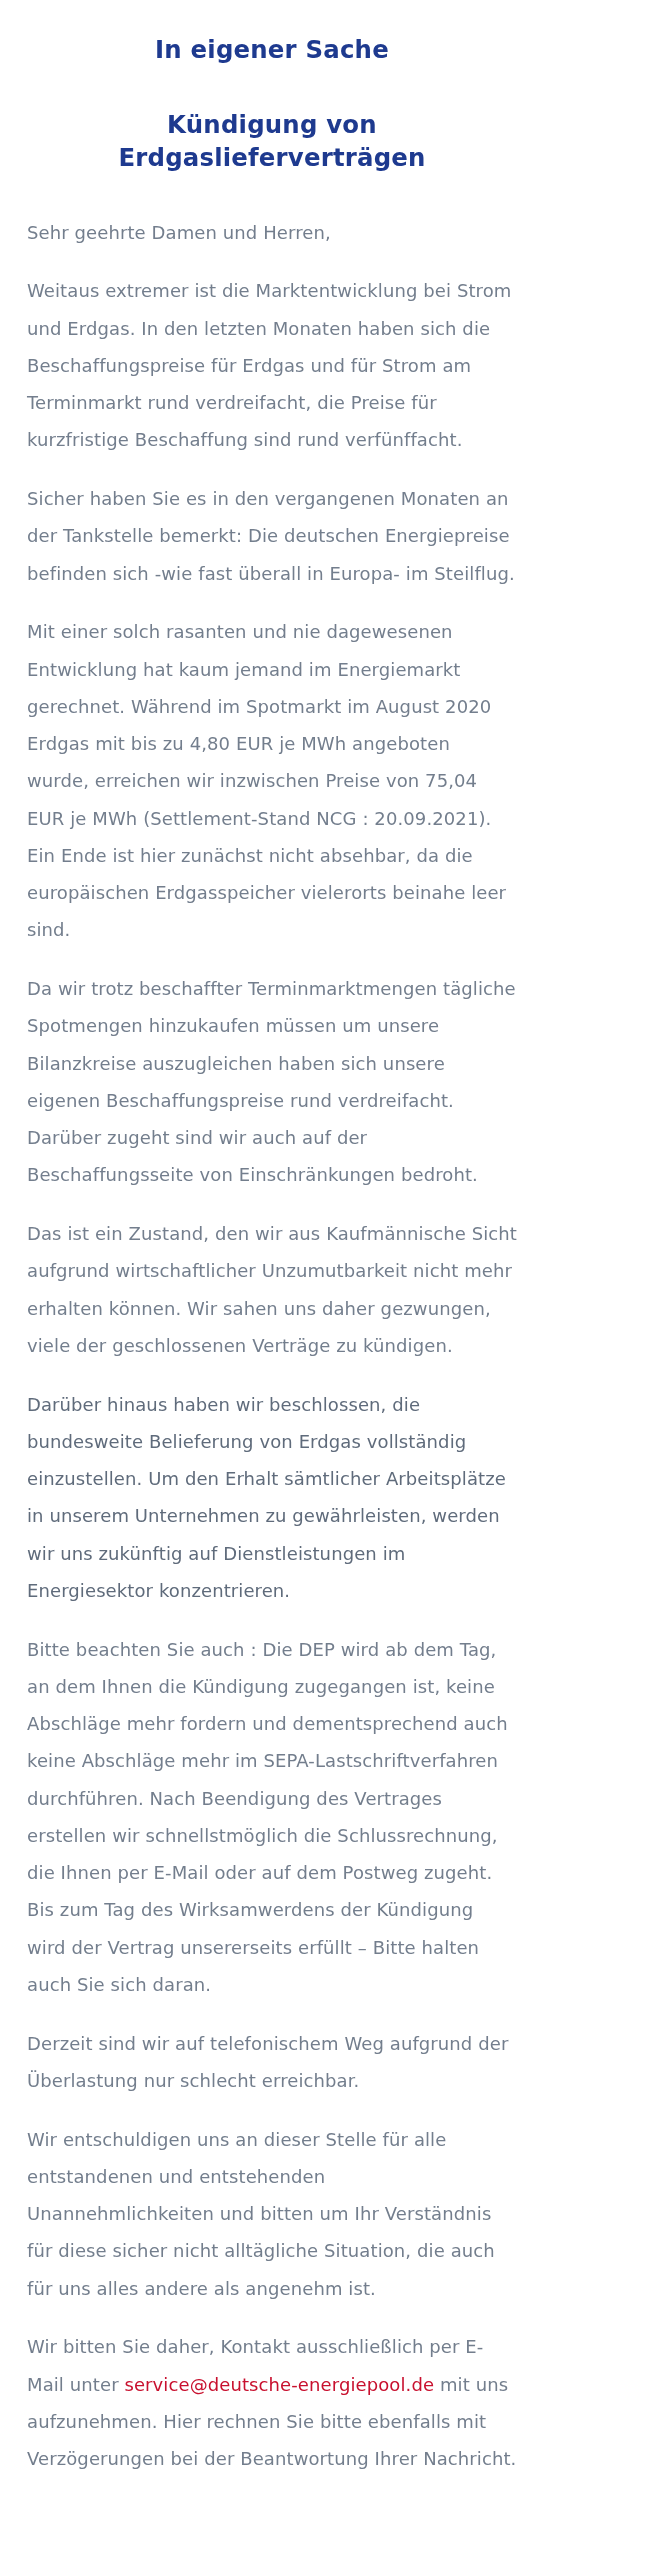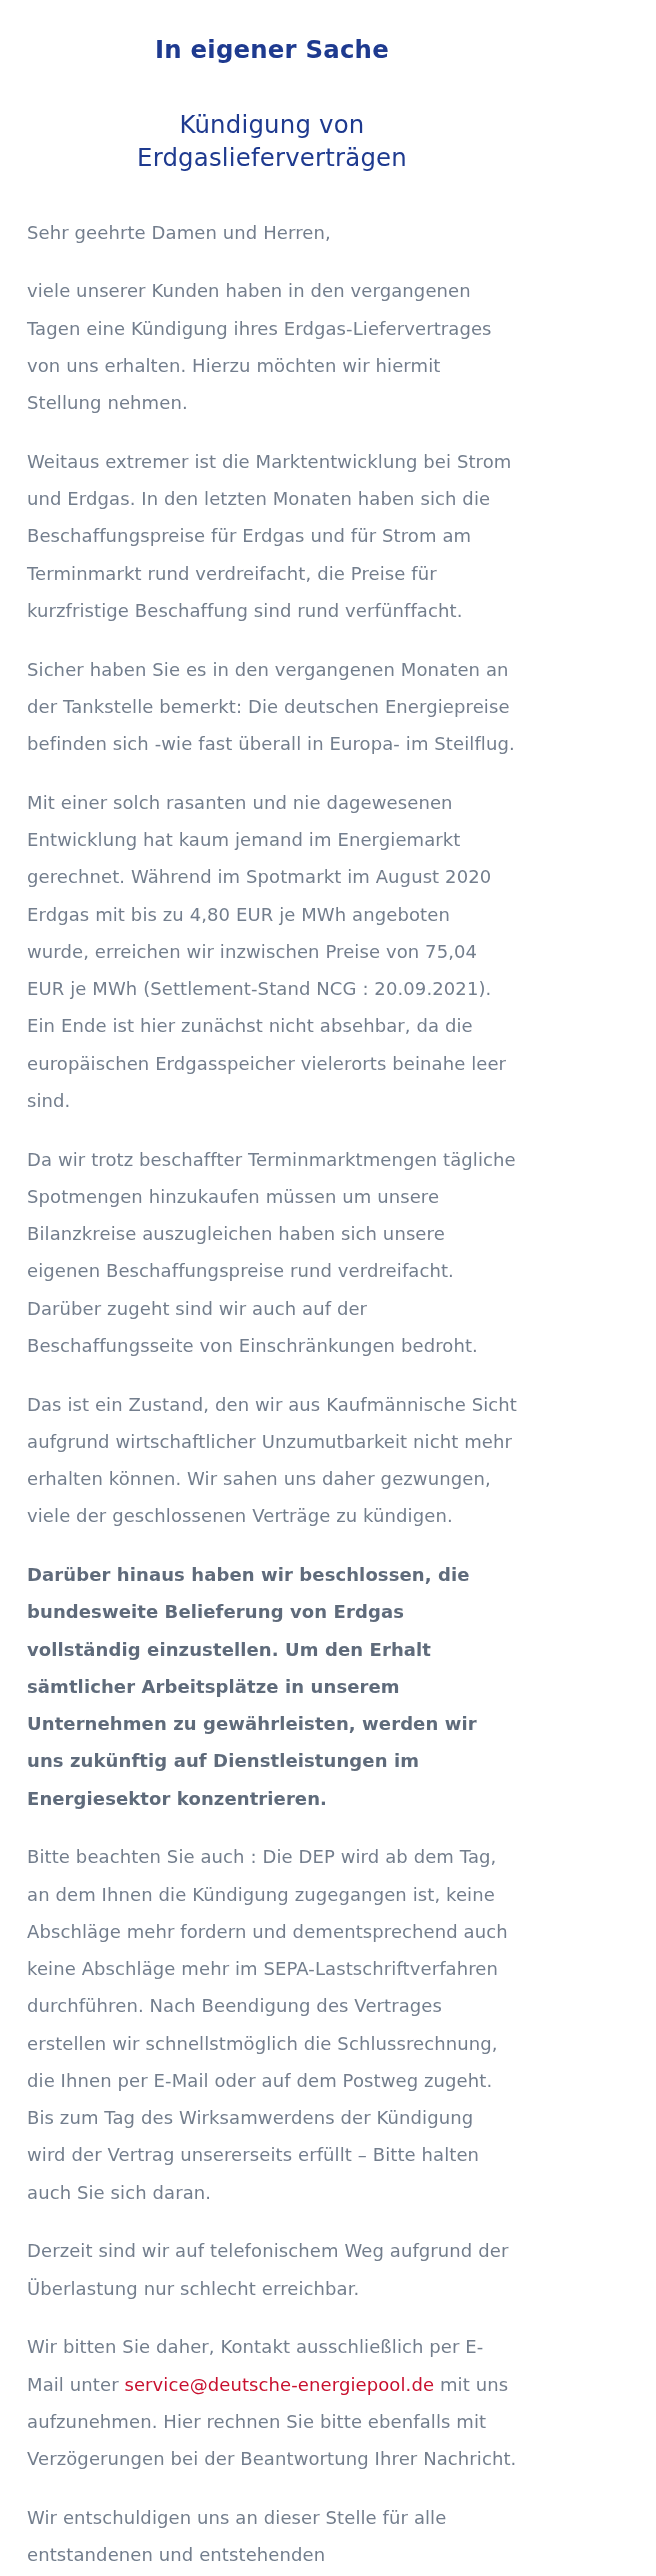--- a/index.html
+++ b/index.html
@@ -28,40 +28,40 @@
     font-size: 24.4px;
     font-weight: bold;
     letter-spacing: 0.2px;
     line-height: 1.25;
     margin: 13.7px 0 0 0;
     text-align: center;
   }
   .headline-2 {
     color: #1e3a8f;
     font-size: 24.4px;
-    font-weight: normal;
+    font-weight: bold;
     letter-spacing: 0.2px;
     line-height: 1.35;
     margin: 43px 0 0 0;
     text-align: center;
     padding: 0 68px;
   }
   .body-block {
     margin-top: 39px;
   }
   p.para {
     font-size: 18px;
     line-height: 2.07;
     margin: 0 0 21.5px 0;
     color: #737e8d;
     letter-spacing: 0.1px;
     text-align: left;
   }
   p.para.bold {
-    font-weight: bold;
+    font-weight: normal;
     color: #5f6b7b;
   }
   p.para:last-child {
     margin-bottom: 0;
   }
   a.mail-link {
     color: #c8102e;
     text-decoration: none;
   }
 </style>
@@ -70,27 +70,26 @@
 
 <div class="page">
 
   <div class="title-block">
     <h1 class="headline-1">In eigener Sache</h1>
     <h2 class="headline-2">Kündigung von Erdgaslieferverträgen</h2>
   </div>
 
   <div class="body-block">
     <p class="para">Sehr geehrte Damen und Herren,</p>
-    <p class="para">viele unserer Kunden haben in den vergangenen Tagen eine Kündigung ihres Erdgas-Liefervertrages von uns erhalten. Hierzu möchten wir hiermit Stellung nehmen.</p>
     <p class="para">Weitaus extremer ist die Marktentwicklung bei Strom und Erdgas. In den letzten Monaten haben sich die Beschaffungspreise für Erdgas und für Strom am Terminmarkt rund verdreifacht, die Preise für kurzfristige Beschaffung sind rund verfünffacht.</p>
     <p class="para">Sicher haben Sie es in den vergangenen Monaten an der Tankstelle bemerkt: Die deutschen Energiepreise befinden sich -wie fast überall in Europa- im Steilflug.</p>
     <p class="para">Mit einer solch rasanten und nie dagewesenen Entwicklung hat kaum jemand im Energiemarkt gerechnet. Während im Spotmarkt im August 2020 Erdgas mit bis zu 4,80 EUR je MWh angeboten wurde, erreichen wir inzwischen Preise von 75,04 EUR je MWh (Settlement-Stand NCG : 20.09.2021). Ein Ende ist hier zunächst nicht absehbar, da die europäischen Erdgasspeicher vielerorts beinahe leer sind.</p>
     <p class="para">Da wir trotz beschaffter Terminmarktmengen tägliche Spotmengen hinzukaufen müssen um unsere Bilanzkreise auszugleichen haben sich unsere eigenen Beschaffungspreise rund verdreifacht. Darüber zugeht sind wir auch auf der Beschaffungsseite von Einschränkungen bedroht.</p>
     <p class="para">Das ist ein Zustand, den wir aus Kaufmännische Sicht aufgrund wirtschaftlicher Unzumutbarkeit nicht mehr erhalten können. Wir sahen uns daher gezwungen, viele der geschlossenen Verträge zu kündigen.</p>
     <p class="para bold">Darüber hinaus haben wir beschlossen, die bundesweite Belieferung von Erdgas vollständig einzustellen. Um den Erhalt sämtlicher Arbeitsplätze in unserem Unternehmen zu gewährleisten, werden wir uns zukünftig auf Dienstleistungen im Energiesektor konzentrieren.</p>
     <p class="para">Bitte beachten Sie auch : Die DEP wird ab dem Tag, an dem Ihnen die Kündigung zugegangen ist, keine Abschläge mehr fordern und dementsprechend auch keine Abschläge mehr im SEPA-Lastschriftverfahren durchführen. Nach Beendigung des Vertrages erstellen wir schnellstmöglich die Schlussrechnung, die Ihnen per E-Mail oder auf dem Postweg zugeht. Bis zum Tag des Wirksamwerdens der Kündigung wird der Vertrag unsererseits erfüllt – Bitte halten auch Sie sich daran.</p>
     <p class="para">Derzeit sind wir auf telefonischem Weg aufgrund der Überlastung nur schlecht erreichbar.</p>
+    <p class="para">Wir entschuldigen uns an dieser Stelle für alle entstandenen und entstehenden Unannehmlichkeiten und bitten um Ihr Verständnis für diese sicher nicht alltägliche Situation, die auch für uns alles andere als angenehm ist.</p>
     <p class="para"><span>Wir bitten Sie daher, Kontakt ausschließlich per E-Mail unter </span><a class="mail-link" href="#">service@deutsche-energiepool.de</a><span> mit uns aufzunehmen. Hier rechnen Sie bitte ebenfalls mit Verzögerungen bei der Beantwortung Ihrer Nachricht.</span></p>
-    <p class="para">Wir entschuldigen uns an dieser Stelle für alle entstandenen und entstehenden Unannehmlichkeiten und bitten um Ihr Verständnis für diese sicher nicht alltägliche Situation, die auch für uns alles andere als angenehm ist.</p>
   </div>
 
 </div>
 
 
 </body></html>

